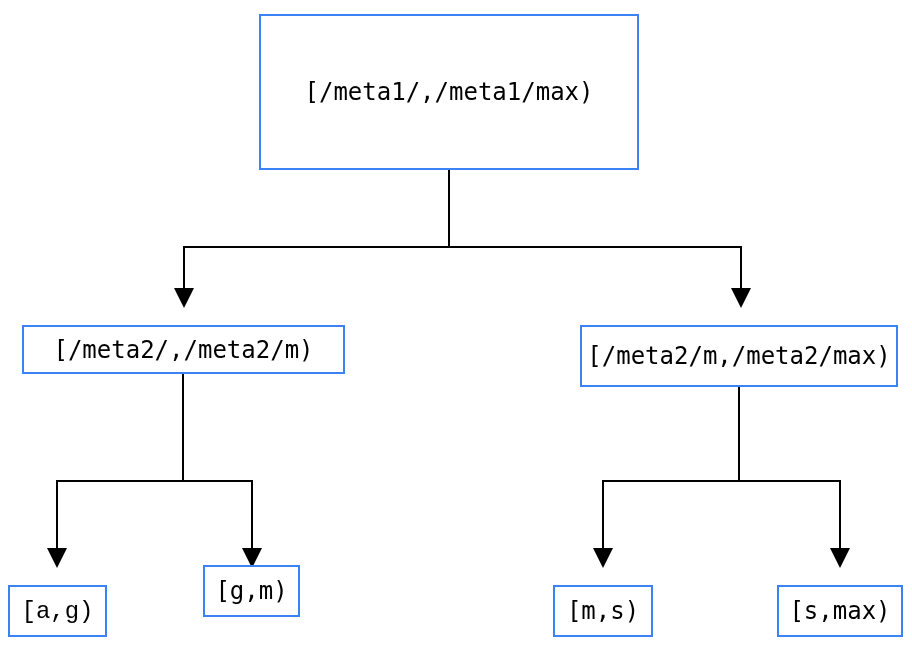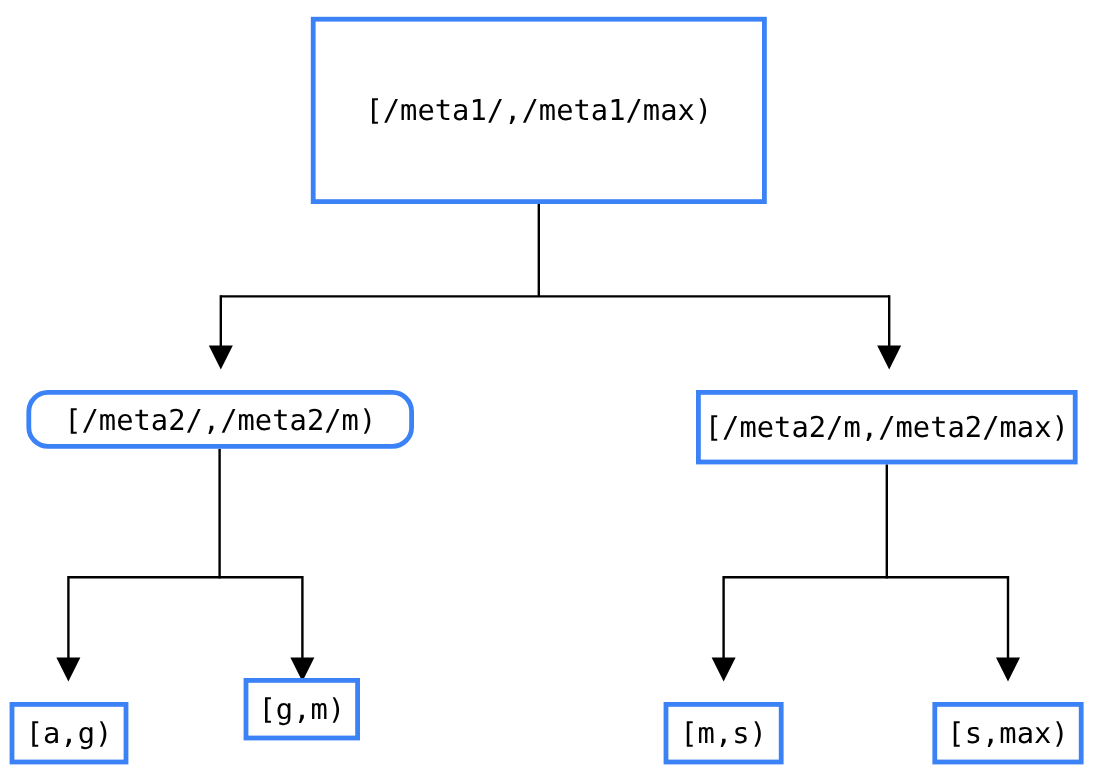--- a/index.html
+++ b/index.html
@@ -17,33 +17,33 @@
   }
   .edges {
     position: absolute;
     left: 0;
     top: 0;
     pointer-events: none;
   }
   .node {
     position: absolute;
     box-sizing: border-box;
-    border: 4px solid #3b82f6;
+    border: 2px solid #3b82f6;
     background: #ffffff;
     display: flex;
     align-items: center;
     justify-content: center;
     font-size: 24px;
     color: #000000;
     white-space: nowrap;
   }
   .n-root  { left: 259px; top: 14px;  width: 380px; height: 156px; }
-  .n-left  { left: 22px;  top: 325px; width: 323px; height: 49px; border-radius: 18px;  }
+  .n-left  { left: 22px;  top: 325px; width: 323px; height: 49px;  }
   .n-right { left: 580px; top: 325px; width: 318px; height: 62px;  }
-  .n-ag    { left: 8px;   top: 585px; width: 99px;  height: 52px;  }
+  .n-ag    { left: 8px;   top: 585px; width: 99px;  height: 52px; font-family: Liberation Mono, monospace;  }
   .n-gm    { left: 203px; top: 565px; width: 97px;  height: 52px;  }
   .n-ms    { left: 553px; top: 585px; width: 100px; height: 52px;  }
   .n-smax  { left: 777px; top: 585px; width: 126px; height: 52px; text-align: right;  }
   svg line    { stroke: #000000; stroke-width: 2px; }
   svg polygon { fill: #000000; }
 </style>
 </head>
 <body>
 
 <div class="canvas">

